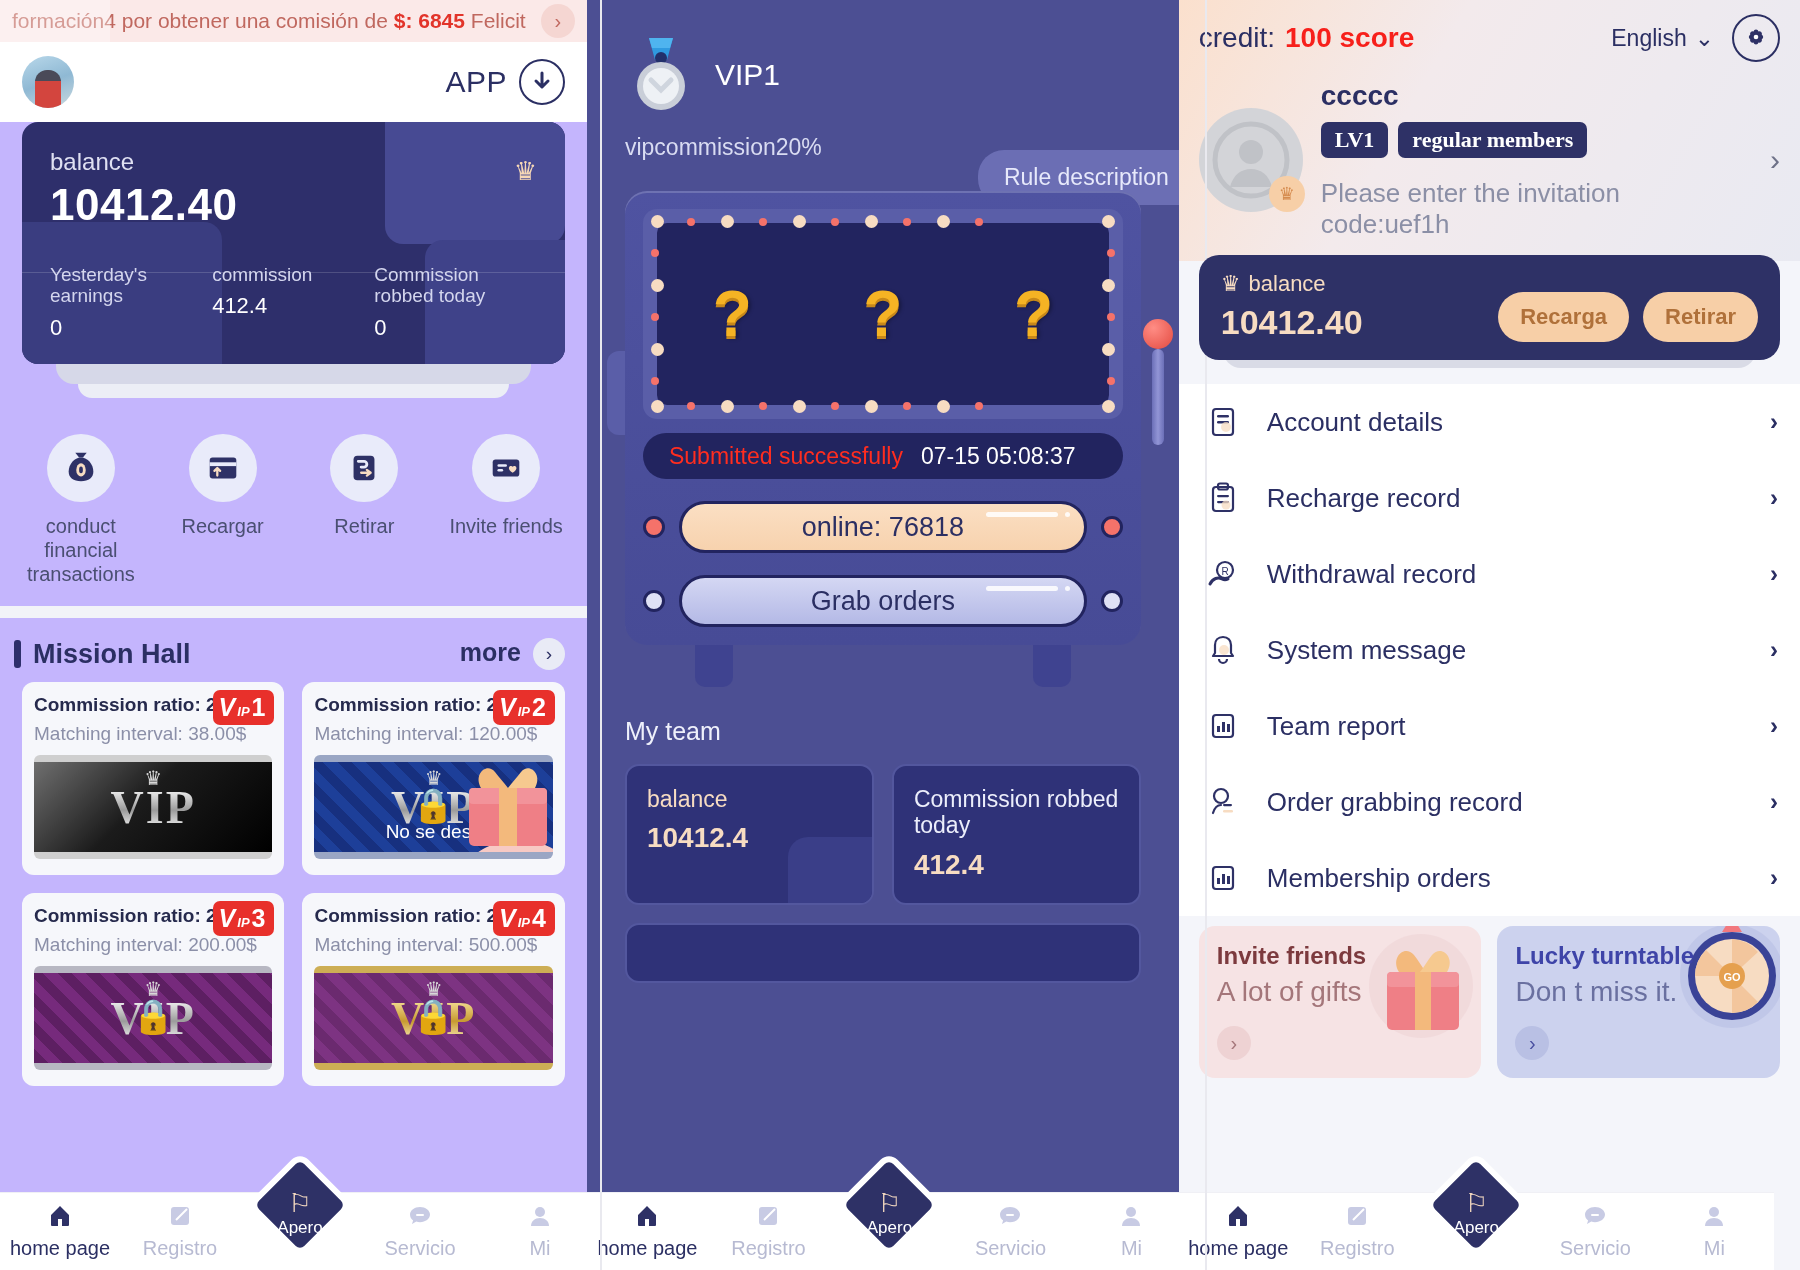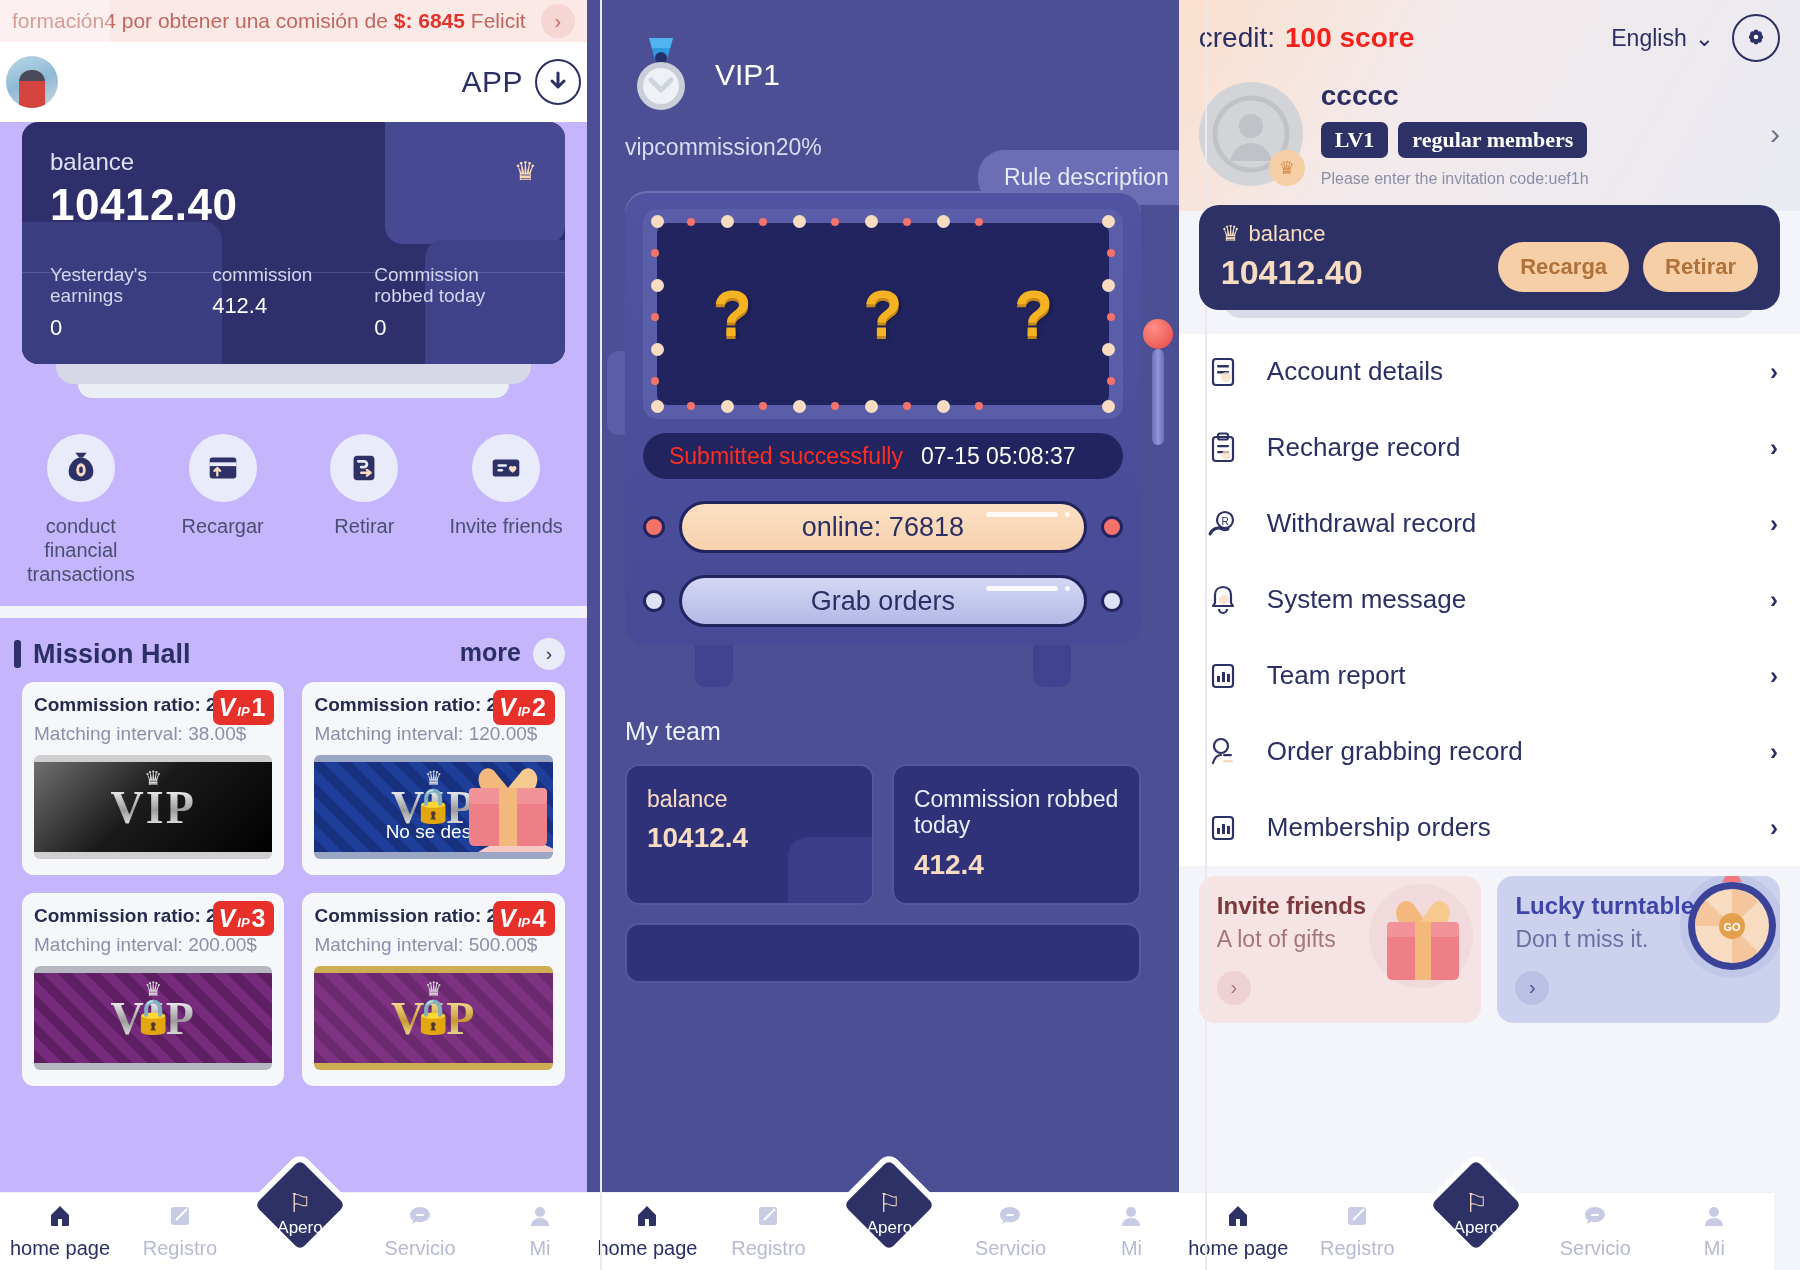--- a/index.html
+++ b/index.html
@@ -27,21 +27,21 @@
     overflow: hidden; text-overflow: clip;
   }
   .marquee-text .amt { color: #e2342a; font-weight: bold; }
   .marquee-arrow {
     width: 34px; height: 34px; border-radius: 50%; background: #f5d6d2;
     display: flex; align-items: center; justify-content: center;
     color: #c0685f; font-size: 20px; flex: 0 0 auto;
   }
   .marquee-shade { position:absolute; left:0; top:0; width:110px; height:100%; background:rgba(255,255,255,.35); }
 
-  .l-header { height: 80px; display: flex; align-items: center; padding: 0 6px; background:#fff; }
+  .l-header { height: 80px; display: flex; align-items: center; padding: 0 22px; background:#fff; }
   .avatar-sm {
     width: 52px; height: 52px; border-radius: 50%;
     background: linear-gradient(160deg,#b9d8ea 0%,#8fb9d4 50%,#cbd9df 100%);
     position: relative; overflow: hidden; flex: 0 0 auto;
   }
   .avatar-sm::after{
     content:""; position:absolute; left:13px; top:14px; width:26px; height:38px;
     border-radius: 12px 12px 0 0; background: linear-gradient(180deg,#4a4a58 0 30%, #d3453e 30% 100%);
   }
   .app-dl { margin-left:auto; display:flex; align-items:center; gap:12px; }
@@ -196,21 +196,21 @@
     width:104px;height:104px;border-radius:50%;background:#d3d4d8; position:relative; flex:0 0 auto;
     display:flex;align-items:center;justify-content:center;
   }
   .avatar-lg .crownbadge{
     position:absolute; right:-2px; bottom:0; width:36px;height:36px;border-radius:50%;
     background:#f7cfa7; display:flex;align-items:center;justify-content:center;color:#d58b4e;font-size:18px;
   }
   .u-name{ font-size:28px; font-weight:bold; color:#2b2f63; }
   .tags{ display:flex; gap:10px; margin-top:10px;font-family:Liberation Serif, serif; }
   .tag{ background:#2e3166; color:#fff; border-radius:7px; padding:5px 14px; font-size:22px; font-weight:bold;}
-  .u-invite{ color:#8b8fa6; font-size:16px; margin-top:12px; line-height:1.18;}
+  .u-invite{ color:#8b8fa6; font-size:26px; margin-top:20px; line-height:1.18;}
   .u-arrow{ margin-left:auto; color:#6e7288; font-size:30px; align-self:center;}
 
   .r-bal{
     margin: -6px 20px 0 20px; background:#2e3166; border-radius:20px;
     padding: 16px 22px 18px 22px; display:flex; align-items:flex-end; position:relative; z-index:2;
   }
   .r-bal .lw .k{ color:#f7dcc2; font-size:22px; display:flex; align-items:center; gap:8px;}
   .r-bal .lw .v{ color:#f7dcc2; font-size:34px; font-weight:bold; margin-top:6px;}
   .r-bal .btns{ margin-left:auto; display:flex; gap:14px; align-items:center;}
   .r-bal .btn{ background:#f7cfa7; color:#b0713a; font-weight:bold; font-size:22px;
@@ -223,21 +223,21 @@
   .menu-item .t{ font-size:26px; color:#2b2f63; }
   .menu-item .ar{ margin-left:auto; color:#2b2f63; font-size:24px; font-weight:bold;}
 
   .promo-row{ display:flex; gap:16px; padding: 10px 20px 0 20px; }
   .promo{ flex:1; border-radius:16px; padding: 16px 18px 18px 18px; position:relative; overflow:hidden; min-height:128px;}
   .promo.pink{ background:#f6e3e4; }
   .promo.blue{ background:#ccd2ee; }
   .promo .pt{ font-size:24px; font-weight:bold; position:relative; z-index:3;}
   .promo.pink .pt{ color:#7c3a3e; }
   .promo.blue .pt{ color:#3e44a8; }
-  .promo .ps{ font-size:23px; margin-top:6px; position:relative; z-index:3;}
+  .promo .ps{ font-size:28px; margin-top:6px; position:relative; z-index:3;}
   .promo.pink .ps{ color:#a4767a; }
   .promo.blue .ps{ color:#6a70a0; }
   .promo .pa{ width:34px;height:34px;border-radius:50%; display:flex;align-items:center;justify-content:center;
                margin-top:18px; font-size:20px; position:relative; z-index:3;}
   .promo.pink .pa{ background:#eed2d3; color:#a4767a; }
   .promo.blue .pa{ background:#b9c0e4; color:#4a4fa0; }
   .gift-art{ position:absolute; right:-8px; top:-6px; width:130px;height:130px; z-index:2;}
   .wheel-art{ position:absolute; right:-16px; top:-18px; width:130px;height:130px; z-index:2;}
 
   

